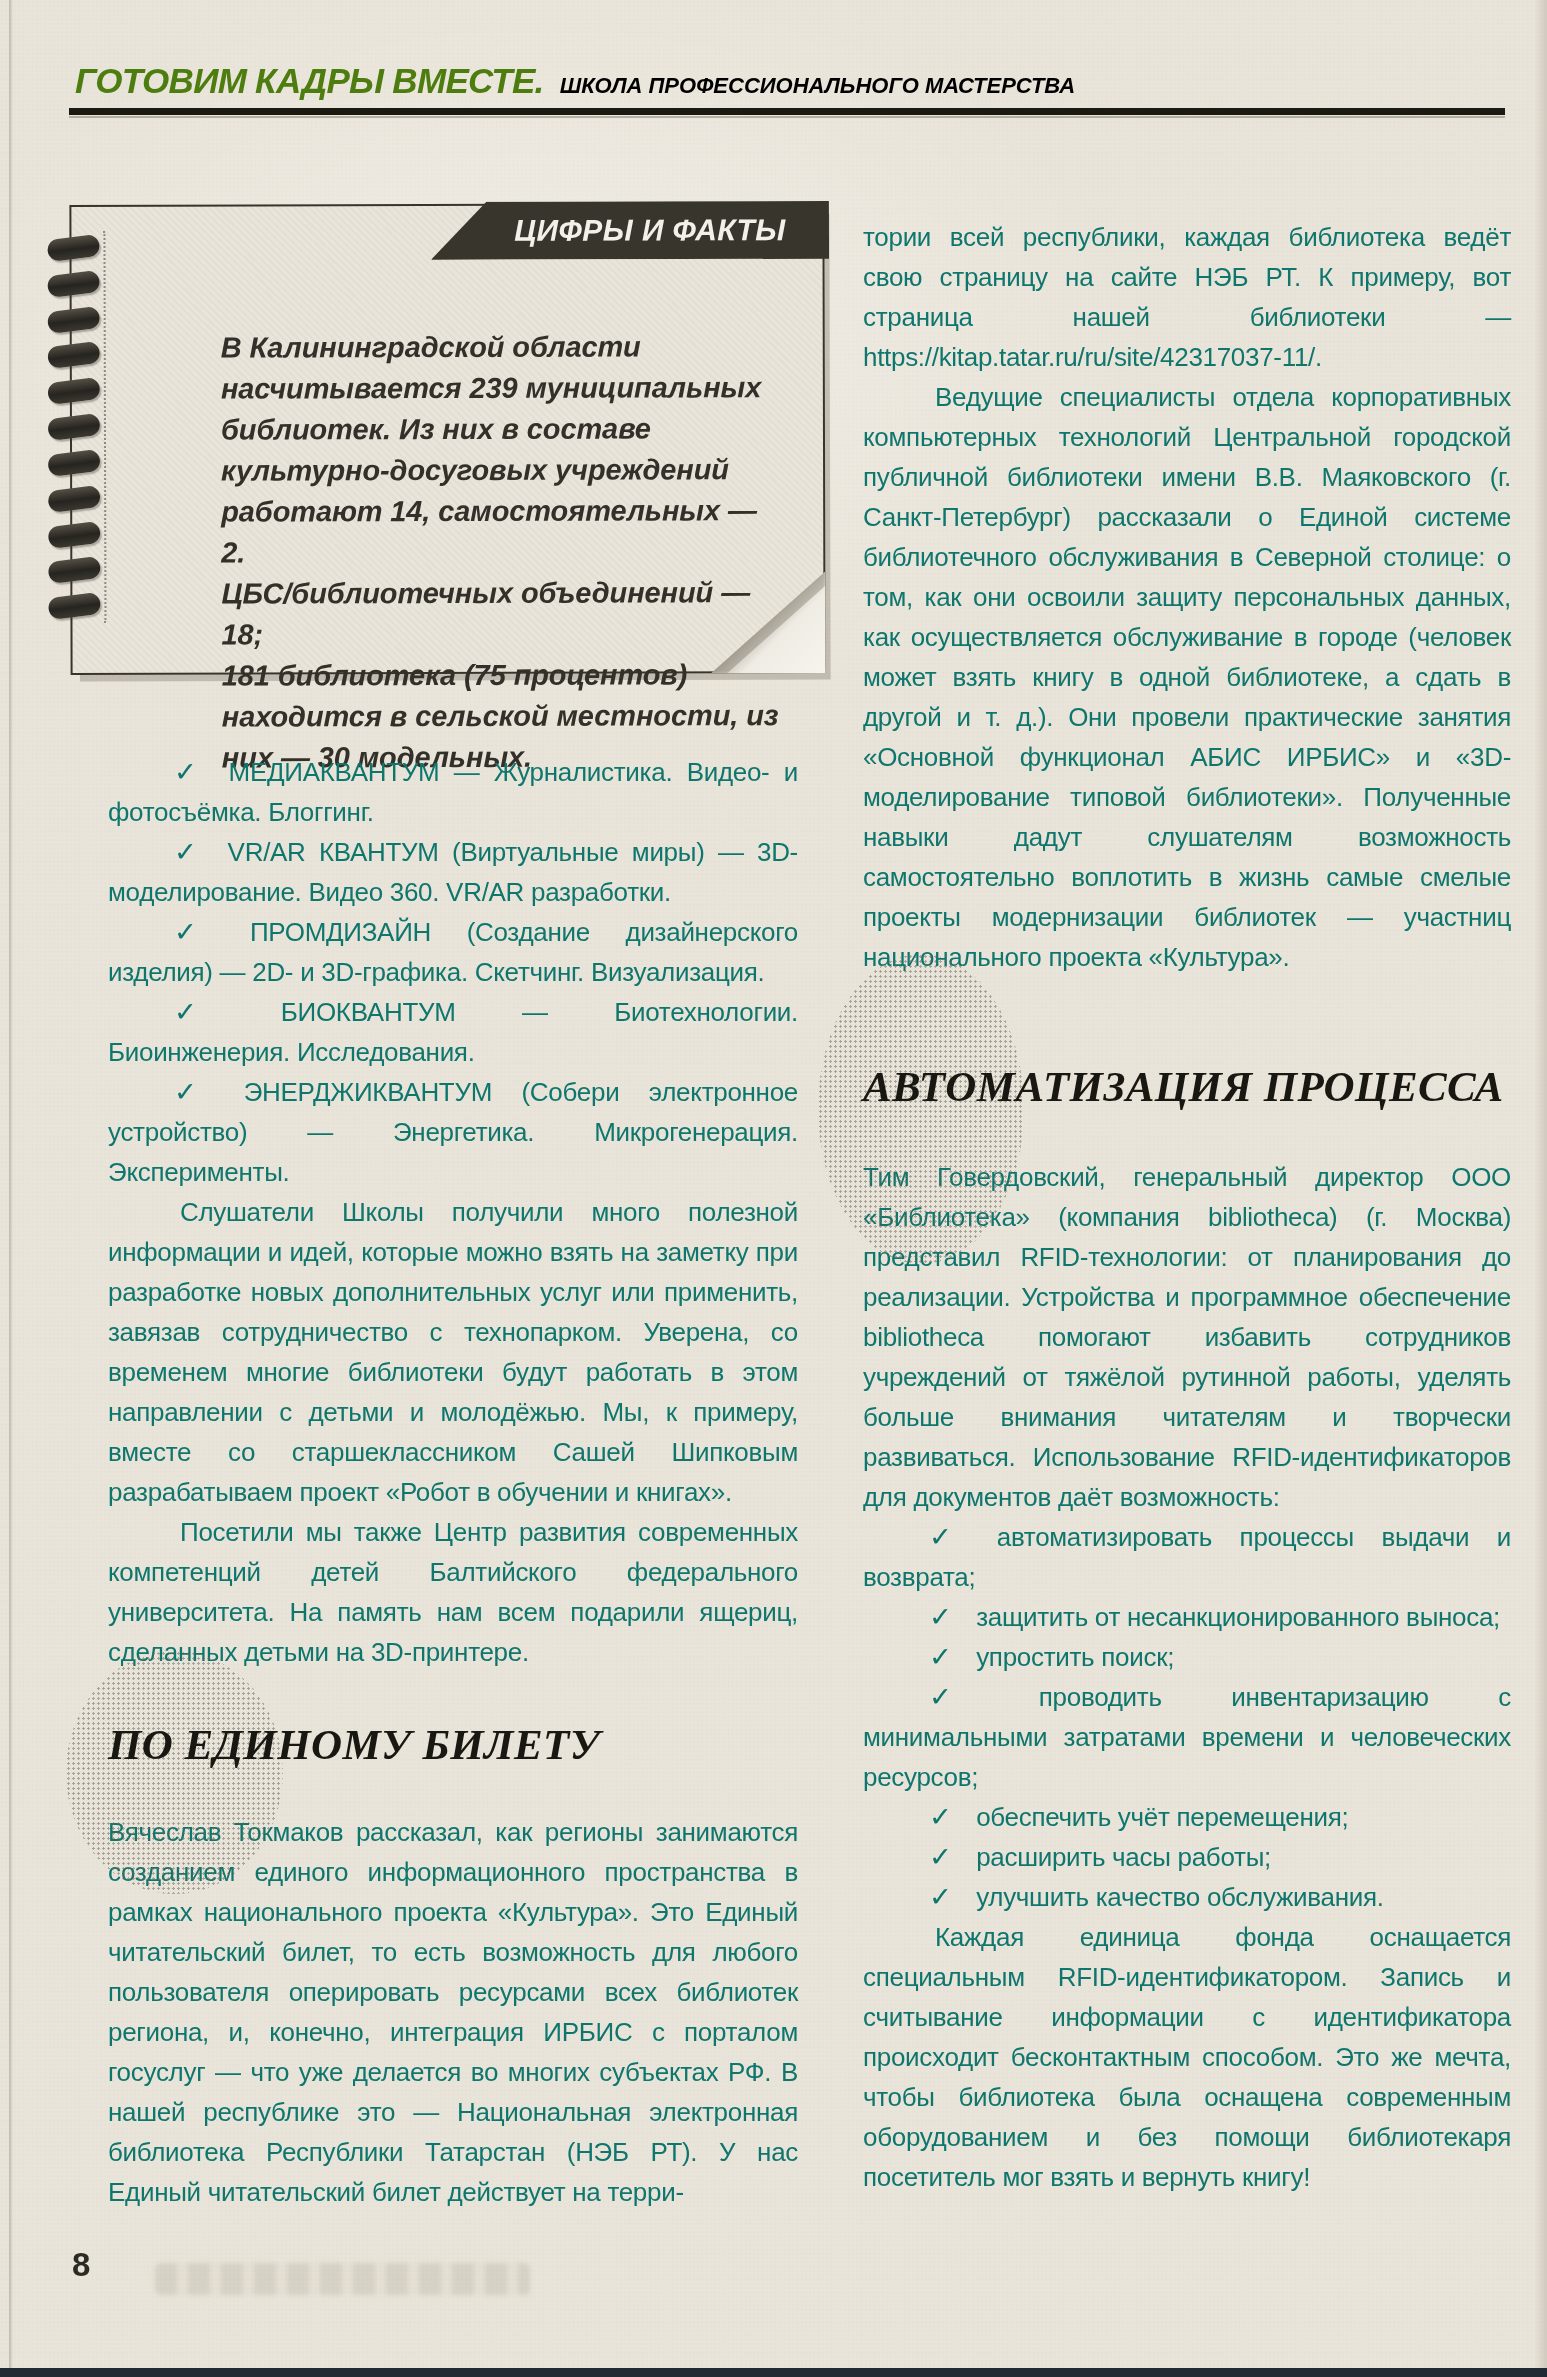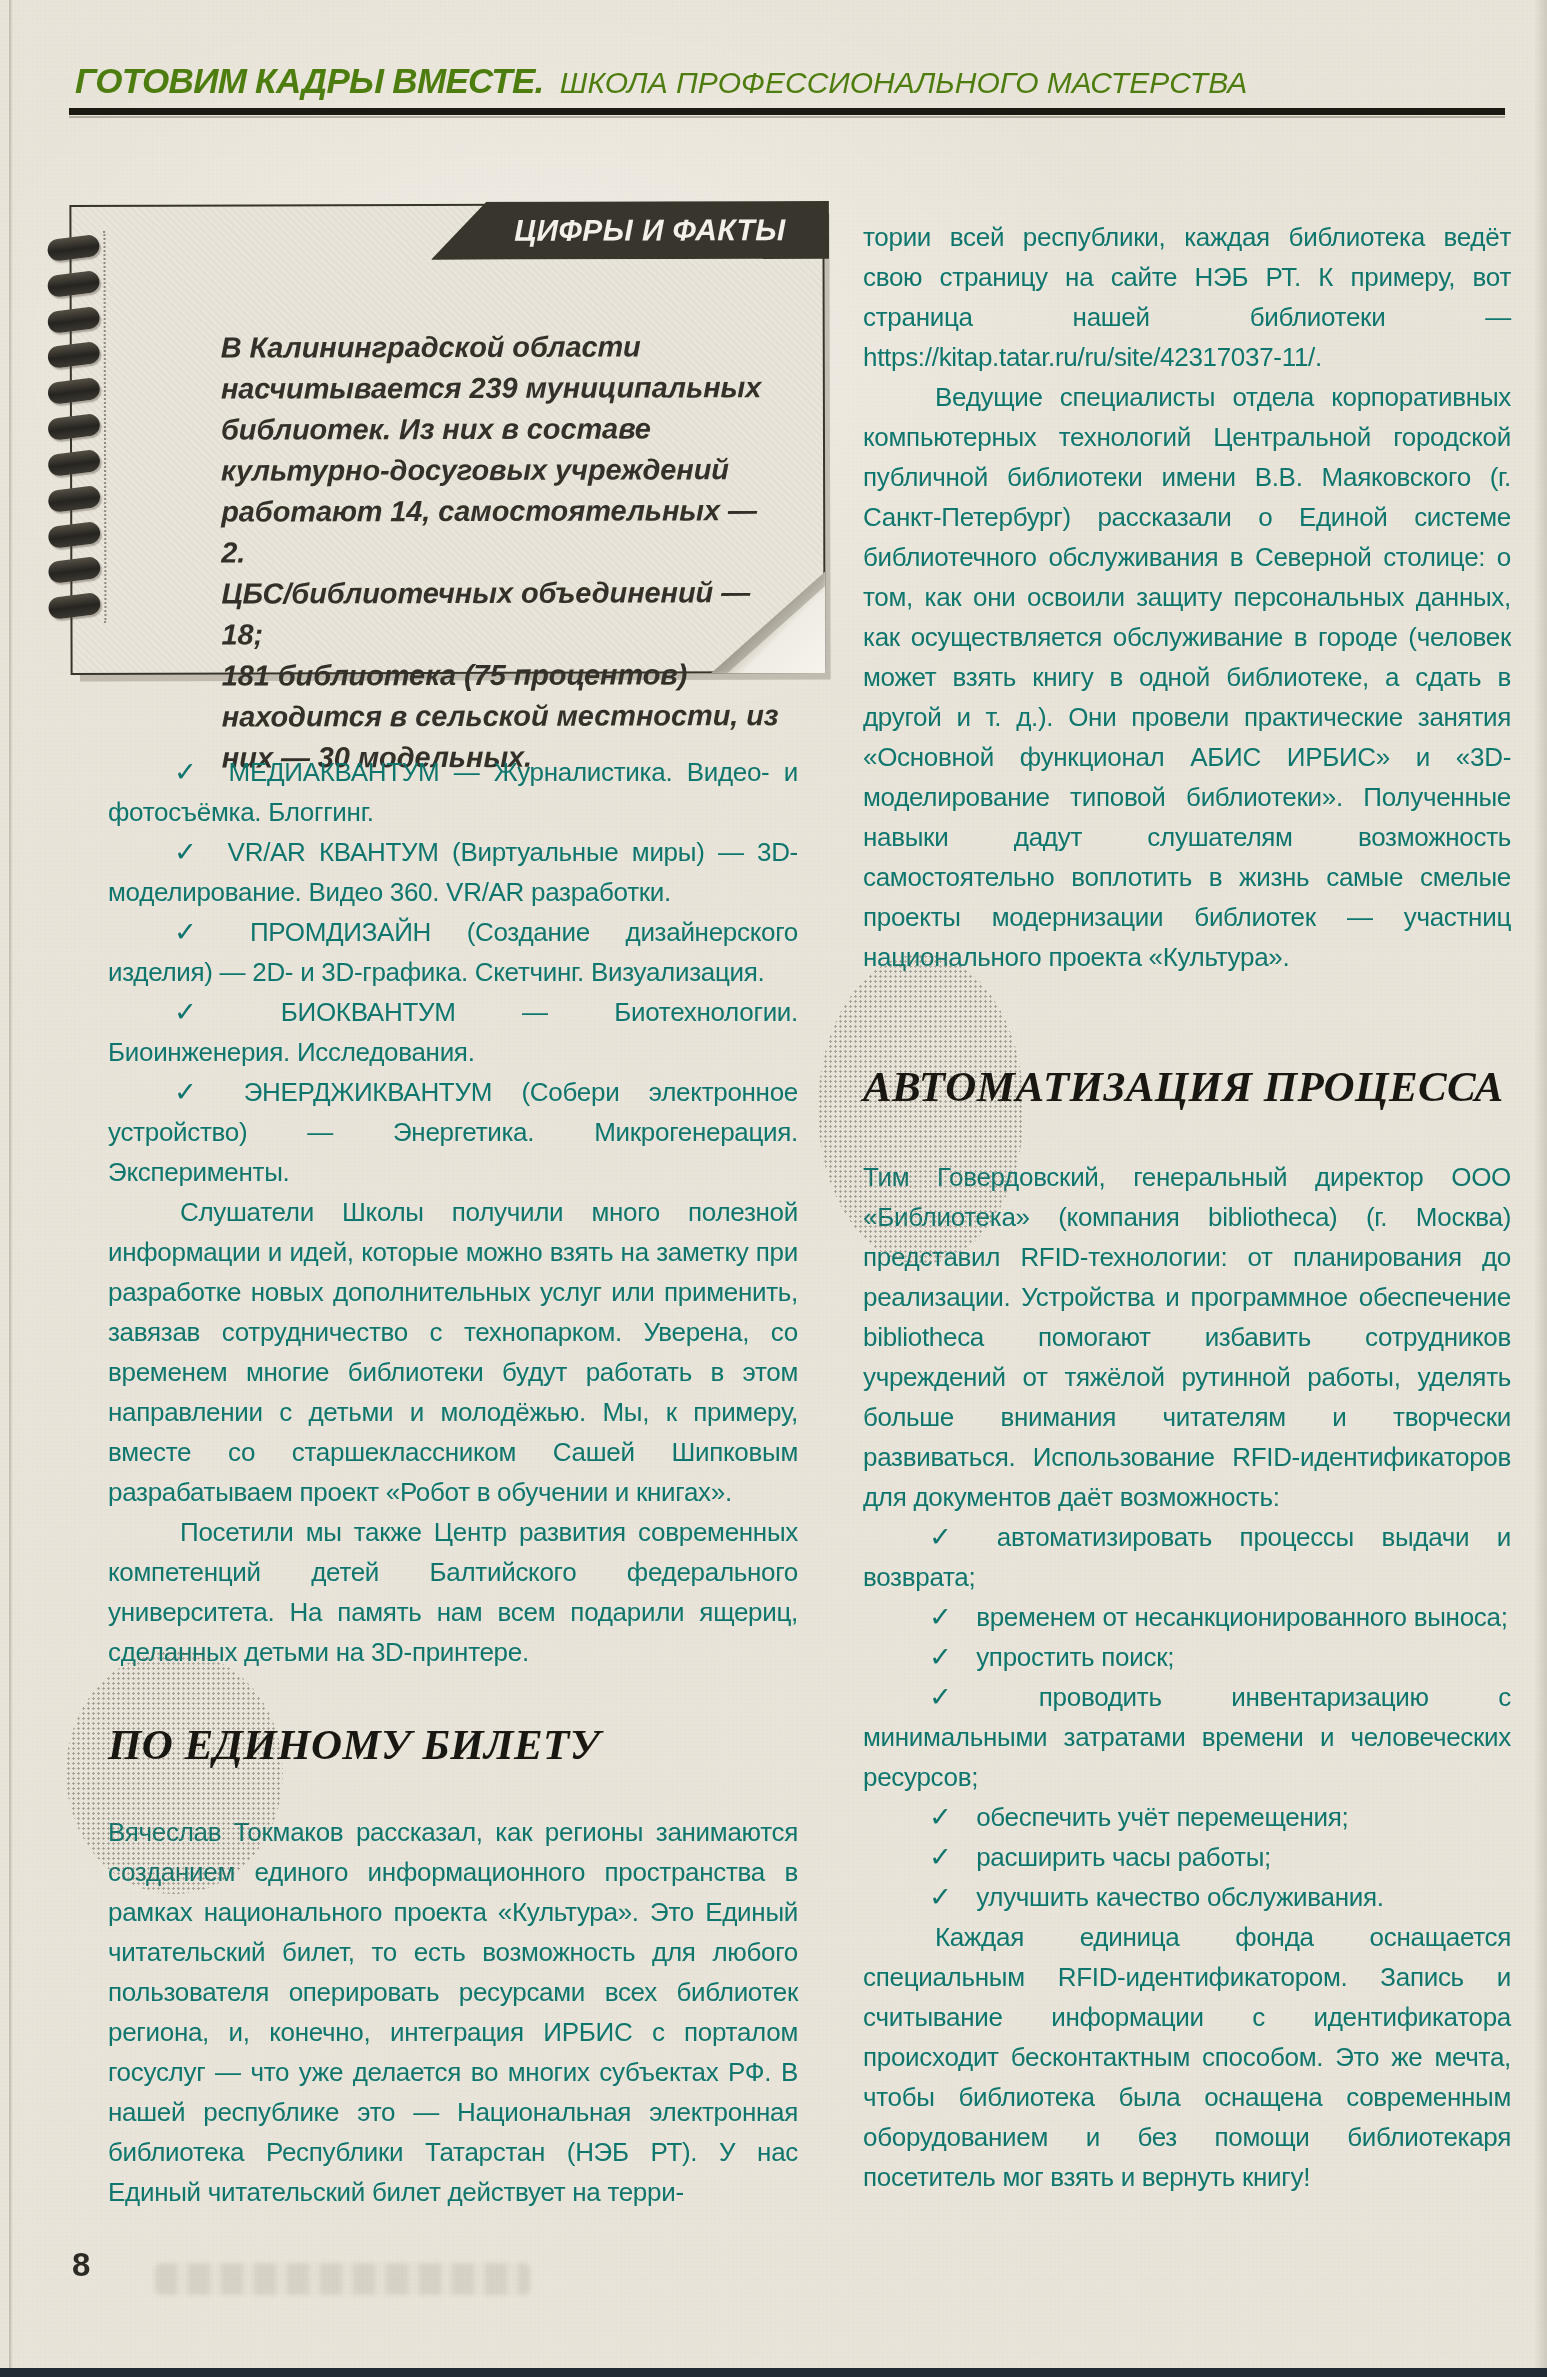--- a/index.html
+++ b/index.html
@@ -13,21 +13,21 @@
     font-family:"Liberation Sans", sans-serif;color:#26241f;
   }
   .page-edge-left{position:absolute;left:9.4px;top:0;bottom:0;width:3.6px;
     background:linear-gradient(to right, rgba(90,82,70,.30), rgba(90,82,70,0));}
   .page-edge-right{position:absolute;right:0;top:0;bottom:0;width:13px;
     background:linear-gradient(to left, rgba(90,82,70,.18), rgba(90,82,70,0));}
 
   
   .page-header{position:absolute;left:75px;top:61px;white-space:nowrap;}
   .hdr-title{font-style:italic;font-weight:700;font-size:35px;letter-spacing:-0.7px;color:#4d7c0f;}
-  .hdr-subtitle{font-style:italic;font-weight:400;font-size:30px;color:#4d7c0f;margin-left:13px;}
+  .hdr-subtitle{font-style:italic;font-weight:700;font-size:22px;color:#000000;margin-left:13px;}
   .rule{position:absolute;left:69px;right:42px;top:108px;height:6.5px;background:#1a1912;}
   .rule-shadow{position:absolute;left:69px;right:42px;top:116px;height:2.2px;background:rgba(115,108,94,.45);}
 
   
   .facts-box{position:absolute;left:70px;top:204px;width:751px;height:466px;
     border:2.2px solid #37342c;
     background:repeating-linear-gradient(45deg, rgba(115,106,88,.05) 0 2.2px, rgba(0,0,0,0) 2.2px 5px), #eae5db;
     box-shadow:7.2px 8.7px 0 -2.2px rgba(120,113,100,.35);
     transform:rotate(-.15deg);}
   .facts-label{position:absolute;top:-4.3px;right:-6.5px;width:398px;height:58px;background:#38352c;
@@ -143,21 +143,21 @@
 
 <div class="col col-right">
   <p class="para no-indent">тории всей республики, каждая библиотека ведёт свою страницу на сайте НЭБ РТ. К примеру, вот страница нашей библиотеки — https://kitap.tatar.ru/ru/site/42317037-11/.</p>
   <p class="para">Ведущие специалисты отдела корпоративных компьютерных технологий Центральной городской публичной библиотеки имени В.В. Маяковского (г. Санкт-Петербург) рассказали о Единой системе библиотечного обслуживания в Северной столице: о том, как они освоили защиту персональных данных, как осуществляется обслуживание в городе (человек может взять книгу в одной библиотеке, а сдать в другой и т. д.). Они провели практические занятия «Основной функционал АБИС ИРБИС» и «3D-моделирование типовой библиотеки». Полученные навыки дадут слушателям возможность самостоятельно воплотить в жизнь самые смелые проекты модернизации библиотек — участниц национального проекта «Культура».</p>
   <h2 class="section-heading">АВТОМАТИЗАЦИЯ ПРОЦЕССА</h2>
   <p class="para no-indent">Тим Говердовский, генеральный директор ООО «Библиотека» (компания bibliotheca) (г. Москва) представил RFID-технологии: от планирования до реализации. Устройства и программное обеспечение bibliotheca помогают избавить сотрудников учреждений от тяжёлой рутинной работы, уделять больше внимания читателям и творчески развиваться. Использование RFID-идентификаторов для документов даёт возможность:</p>
   <div>
 
       <p class="check-item"><span class="check">✓</span><span>автоматизировать процессы выдачи и возврата;</span></p>
 
-      <p class="check-item"><span class="check">✓</span><span>временем от несанкционированного выноса;</span></p>
+      <p class="check-item"><span class="check">✓</span><span>защитить от несанкционированного выноса;</span></p>
 
       <p class="check-item"><span class="check">✓</span><span>упростить поиск;</span></p>
 
       <p class="check-item"><span class="check">✓</span><span>проводить инвентаризацию с минимальными затратами времени и человеческих ресурсов;</span></p>
 
       <p class="check-item"><span class="check">✓</span><span>обеспечить учёт перемещения;</span></p>
 
       <p class="check-item"><span class="check">✓</span><span>расширить часы работы;</span></p>
 
       <p class="check-item"><span class="check">✓</span><span>улучшить качество обслуживания.</span></p>

